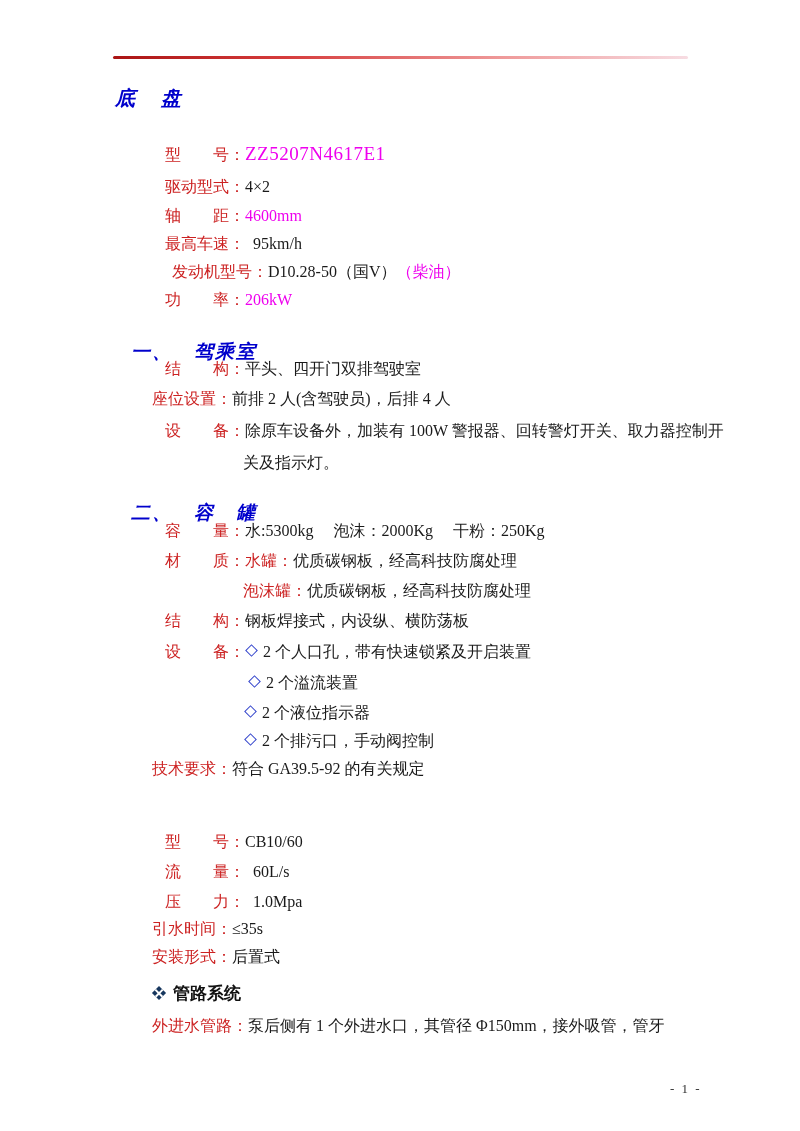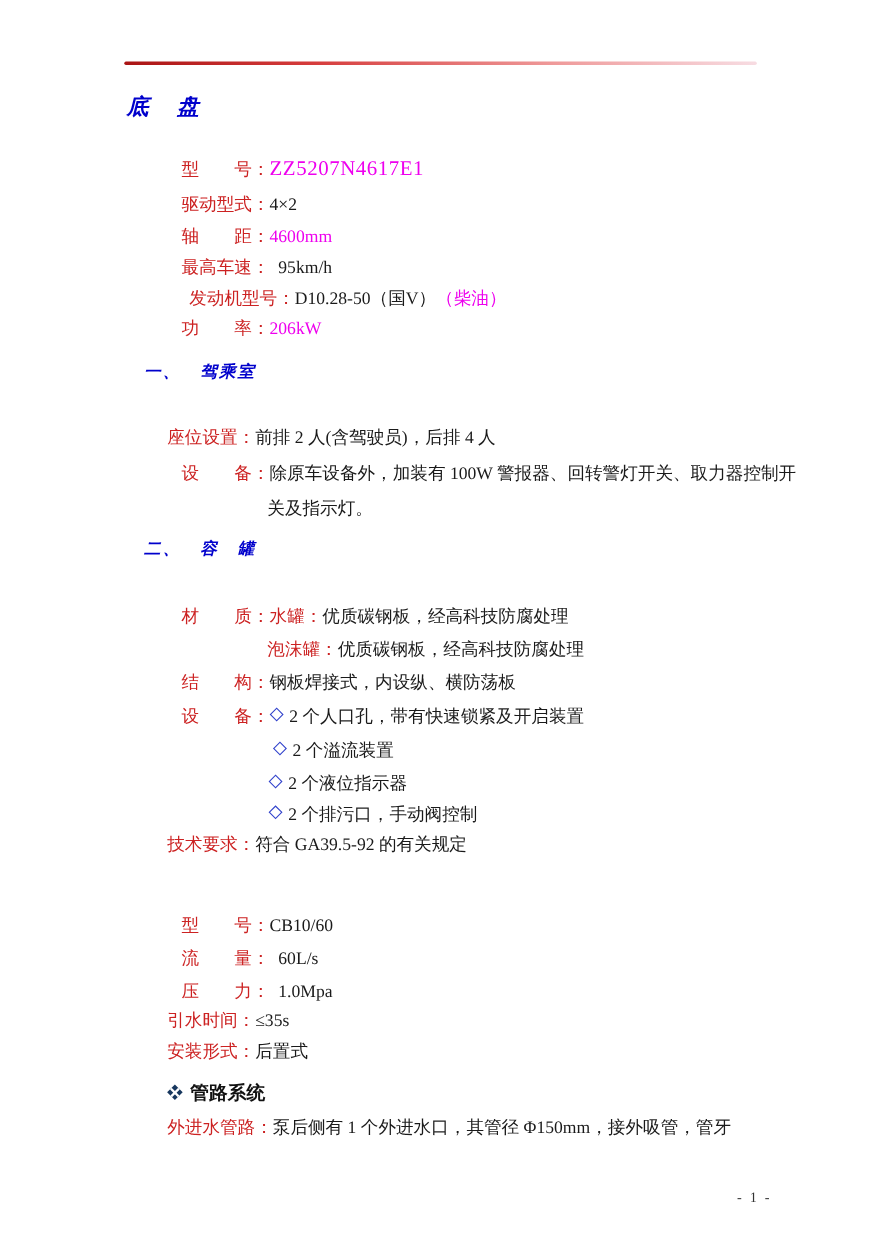--- a/index.html
+++ b/index.html
@@ -28,21 +28,21 @@
     border-radius:2px;
   }
   .line{
     position:absolute;
     font-size:16px;line-height:22px;
     white-space:pre;
   }
   .heading{
     color:var(--heading-blue);
     font-weight:bold;font-style:italic;
-    font-size:15px;letter-spacing:2px;
+    font-size:19px;letter-spacing:2px;margin-top:13px;
   }
   .doc-title{
     color:var(--heading-blue);
     font-weight:bold;font-style:italic;
     font-size:20px;letter-spacing:3px;
   }
   .lbl{color:var(--label-red);}
   .val{color:var(--body-black);}
   .magenta{color:var(--value-magenta);margin-top:20px;}
   .big-model{font-size:19px;letter-spacing:0.5px;}
@@ -86,29 +86,31 @@
   <div class="line" style="left:165px;top:205px"><span class="lbl">轴　　距：</span><span class="magenta">4600mm</span></div>
 
   <div class="line" style="left:165px;top:233px"><span class="lbl">最高车速：</span><span class="val">  95km/h</span></div>
 
   <div class="line" style="left:172px;top:261px"><span class="lbl">发动机型号：</span><span class="val">D10.28-50（国V）</span><span class="magenta">（柴油）</span></div>
 
   <div class="line" style="left:165px;top:289px"><span class="lbl">功　　率：</span><span class="magenta">206kW</span></div>
 
   <div class="line heading" style="left:131px;top:328px">一、　驾乘室</div>
 
+  <div class="line" style="left:165px;top:358px"><span class="lbl">结　　构：</span><span class="val">平头、四开门双排驾驶室</span></div>
 
   <div class="line" style="left:152px;top:388px"><span class="lbl">座位设置：</span><span class="val">前排 2 人(含驾驶员)，后排 4 人</span></div>
 
   <div class="line" style="left:165px;top:420px"><span class="lbl">设　　备：</span><span class="val">除原车设备外，加装有 100W 警报器、回转警灯开关、取力器控制开</span></div>
 
   <div class="line" style="left:243px;top:452px"><span class="val">关及指示灯。</span></div>
 
   <div class="line heading" style="left:131px;top:489px">二、　容　罐</div>
 
+  <div class="line" style="left:165px;top:520px"><span class="lbl">容　　量：</span><span class="val">水:5300kg　 泡沫：2000Kg　 干粉：250Kg</span></div>
 
   <div class="line" style="left:165px;top:550px"><span class="lbl">材　　质：</span><span class="lbl">水罐：</span><span class="val">优质碳钢板，经高科技防腐处理</span></div>
 
   <div class="line" style="left:165px;top:610px"><span class="lbl">结　　构：</span><span class="val">钢板焊接式，内设纵、横防荡板</span></div>
 
   <div class="line" style="left:243px;top:580px"><span class="lbl">泡沫罐：</span><span class="val">优质碳钢板，经高科技防腐处理</span></div>
 
   <div class="line" style="left:165px;top:641px"><span class="lbl">设　　备：</span><span class="diam"></span><span class="val">2 个人口孔，带有快速锁紧及开启装置</span></div>
 
   <div class="line" style="left:248px;top:672px"><span class="diam"></span><span class="val">2 个溢流装置</span></div>

